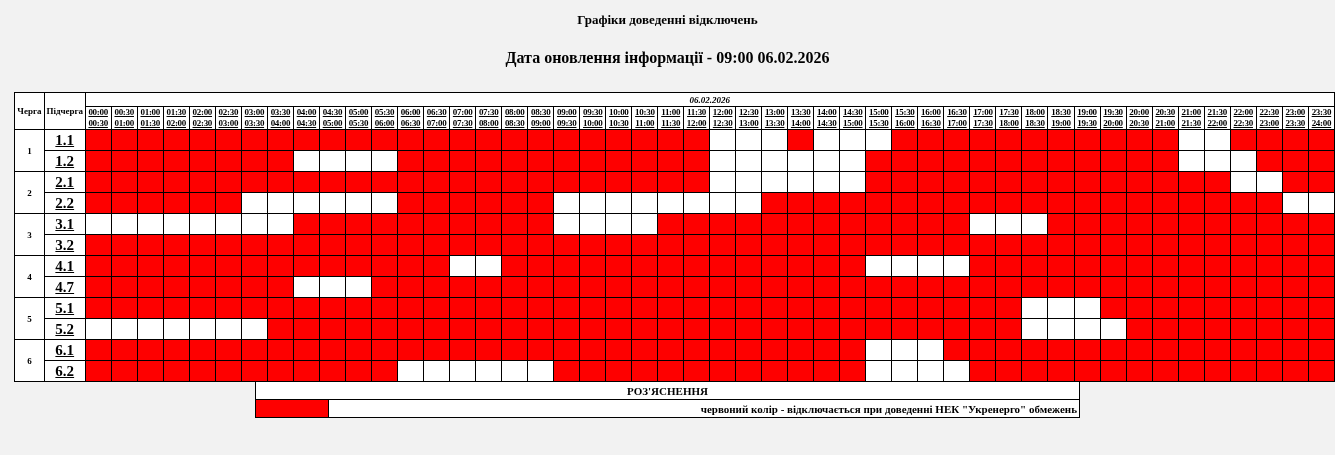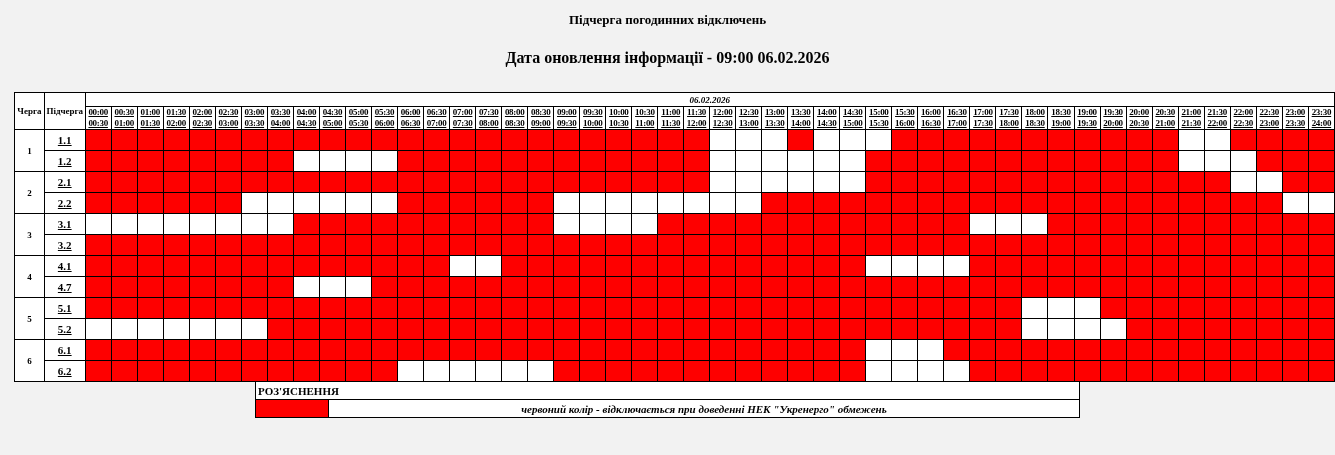--- a/index.html
+++ b/index.html
@@ -67,21 +67,21 @@
   td.qnum{
     font-size:14px;
     width:38px;
   }
   td.sub{
     width:46px;
     height:20px;
   }
   td.sub u{
     text-decoration:underline;
-    font-size:11px;
+    font-size:15px;
   }
   td.cell{
     height:20px;
   }
   td.cell.on{background:#fe0000;}
   td.cell.off{background:#fff;}
 
   .legend-wrap{
     position:absolute;
     left:255px;
@@ -94,37 +94,37 @@
   table.legend td{
     border:1px solid #000;
     background:#fff;
     font-size:11px;
     font-weight:bold;
     font-family:"Liberation Serif", serif;
     height:17px;
     padding:0 2px;
   }
   td.legend-title{
+    text-align:center;
   }
   td.swatch{
     width:68px;
     padding:0;
   }
   td.swatch.red{background:#fe0000;}
   td.swatch.white{background:#fff;}
   td.legend-text{
-    text-align:center;
+    text-align:right;
     width:746px;
-    font-style:italic;
   }
 </style>
 </head>
 <body>
 
-<div class="title">Підчерга погодинних відключень</div>
+<div class="title">Графіки доведенні відключень</div>
 <div class="subtitle">Дата оновлення інформації - 09:00 06.02.2026</div>
 
 <div class="sched-wrap">
   <table class="sched">
     <thead>
       <tr>
         <th class="corner-queue" rowspan="2">Черга</th>
         <th class="corner-sub" rowspan="2">Підчерга</th>
         <th class="date-head" colspan="48">06.02.2026</th>
       </tr>

